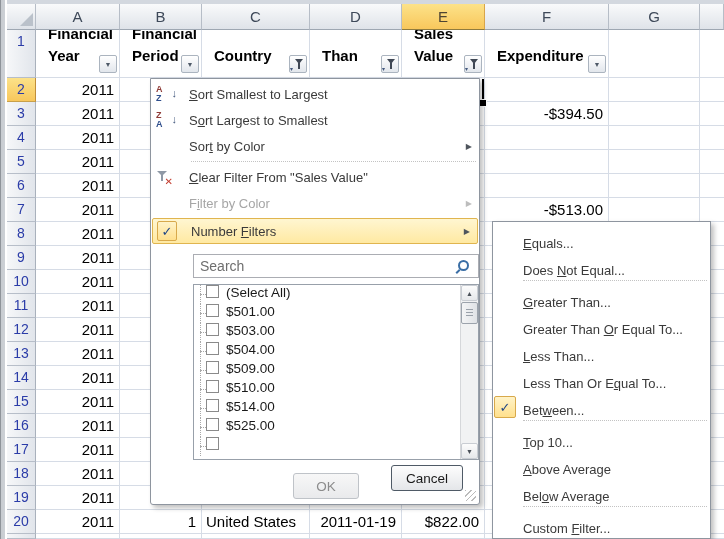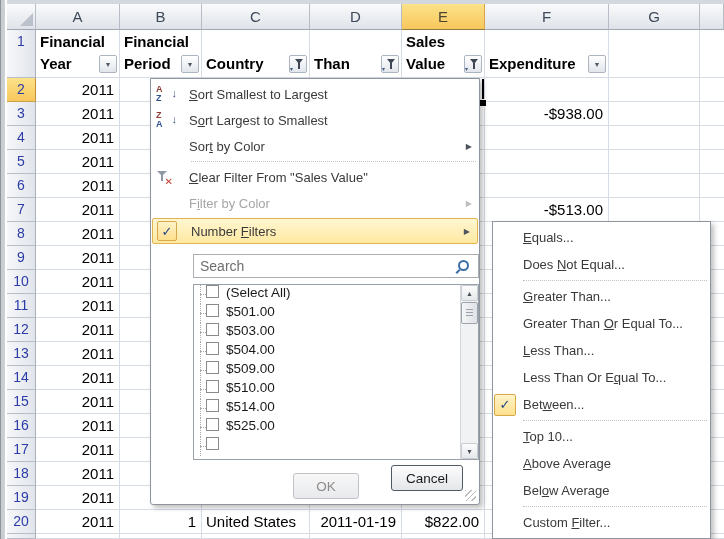--- a/index.html
+++ b/index.html
@@ -31,21 +31,21 @@
     border-right:1px solid #A9B1BC;border-bottom:1px solid #B7BEC9;
     color:#2B3CA8;font-size:14px;text-align:center;line-height:23px;}
   .row-header.sel{background:linear-gradient(#FCE289,#F8C75C);border-right:1px solid #C08E3A;
     border-bottom:1px solid #C8A04A;}
   .cell{box-sizing:border-box;height:100%;background:#fff;border-right:1px solid #D6DCE6;
     border-bottom:1px solid #D6DCE6;font-size:15px;color:#000;line-height:23px;
     text-align:right;padding:0 5px 0 2px;white-space:nowrap;overflow:hidden;}
   .cell.left{text-align:left;padding:0 2px 0 4px;}
   .cell.wH{border-right:none;}
   
-  .r1 .cell{position:relative;font-weight:bold;text-align:left;padding:0;}
+  .r1 .cell{position:relative;font-weight:bold;text-align:left;padding:8px;}
   .h-lines{display:flex;flex-direction:column;justify-content:flex-end;height:100%;
     padding:0 2px 2px 4px;line-height:22px;box-sizing:border-box;}
   .hbtn{position:absolute;right:2px;bottom:4px;width:18px;height:18px;box-sizing:border-box;
     border:1px solid #ABB4BF;border-radius:2px;background:linear-gradient(#FFFFFF,#E2E6EC);
     display:flex;align-items:center;justify-content:center;padding:0;}
   .dd-ar{font-size:7px;color:#4F5A68;font-style:normal;}
   .hfun{position:relative;width:14px;height:13px;display:block;}
   .hfun .fcup{position:absolute;left:4px;top:1px;width:0;height:0;
     border-left:4px solid transparent;border-right:4px solid transparent;border-top:5px solid #3F4754;}
   .hfun .fstem{position:absolute;left:7px;top:5px;width:2px;height:6px;background:#3F4754;}
@@ -109,21 +109,21 @@
   .btn{position:absolute;top:386px;height:26px;box-sizing:border-box;border-radius:3px;
     display:flex;align-items:center;justify-content:center;font-size:13.5px;
     font-family:"Liberation Sans","DejaVu Sans",sans-serif;}
   .ok{left:142px;width:66px;border:1px solid #BFC3C8;background:linear-gradient(#F7F7F7,#E9EAEC);color:#8C8C8C;margin-top:8px;}
   .cancel{left:240px;width:72px;border:1px solid #4F5A66;background:linear-gradient(#FDFDFD,#E4E6E9);color:#1A1A1A;}
   .grip{position:absolute;right:3px;bottom:3px;width:11px;height:11px;
     background:repeating-linear-gradient(135deg,#BBBBBB 0 1px,transparent 1px 4px);}
   
   .submenu{position:absolute;left:492px;top:221px;width:219px;box-sizing:border-box;background:#fff;
     border:1px solid #8E959F;box-shadow:3px 3px 5px rgba(0,0,0,.25);z-index:20;padding:2px 0;}
-  .submenu .mi{height:27px;}
+  .submenu .mi{height:27px;align-items:flex-end;}
   .submenu .mi-ic{flex:0 0 30px;width:30px;padding-left:1px;}
   .submenu .chkbox{width:22px;height:22px;}
   .submenu .mi-sep{margin-left:30px;}
 </style>
 </head>
 <body>
 
 <div class="screen">
   <div class="win-left"></div>
   <div class="win-top"></div>
@@ -222,21 +222,21 @@
           <div class="cell wG"></div>
           <div class="cell wH"></div>
         </div>
         <div class="grid-row">
           <div class="row-header wRH">3</div>
           <div class="cell wA">2011</div>
           <div class="cell wB"></div>
           <div class="cell wC left"></div>
           <div class="cell wD"></div>
           <div class="cell wE"></div>
-          <div class="cell wF">-$938.00</div>
+          <div class="cell wF">-$394.50</div>
           <div class="cell wG"></div>
           <div class="cell wH"></div>
         </div>
         <div class="grid-row">
           <div class="row-header wRH">4</div>
           <div class="cell wA">2011</div>
           <div class="cell wB"></div>
           <div class="cell wC left"></div>
           <div class="cell wD"></div>
           <div class="cell wE"></div>

